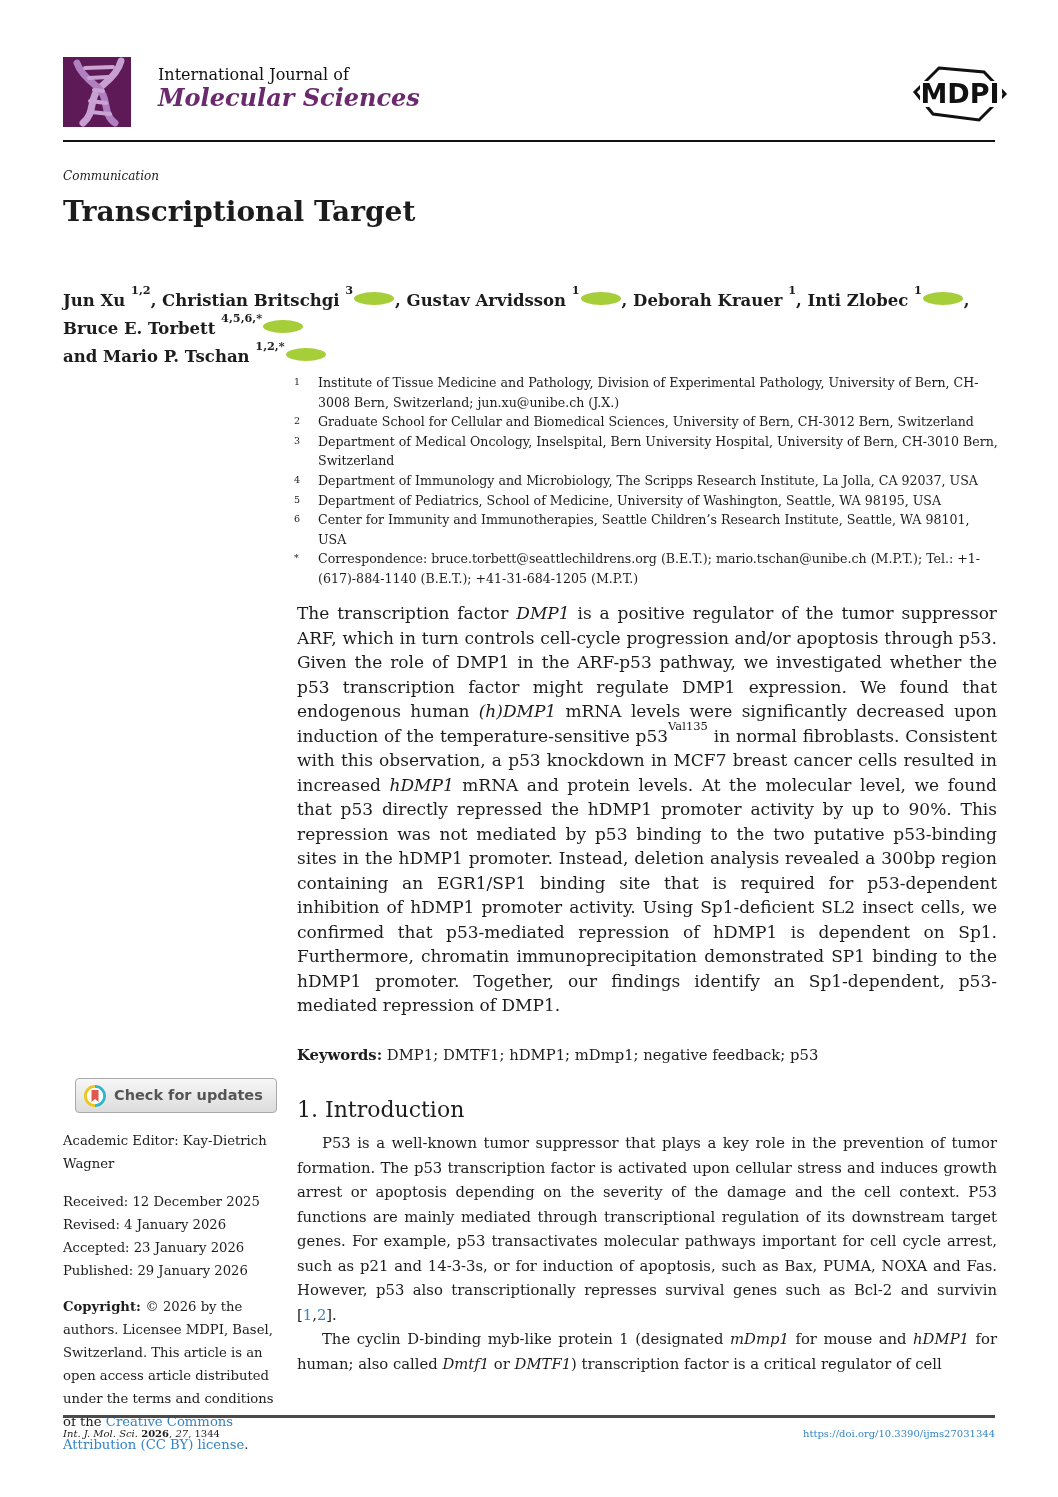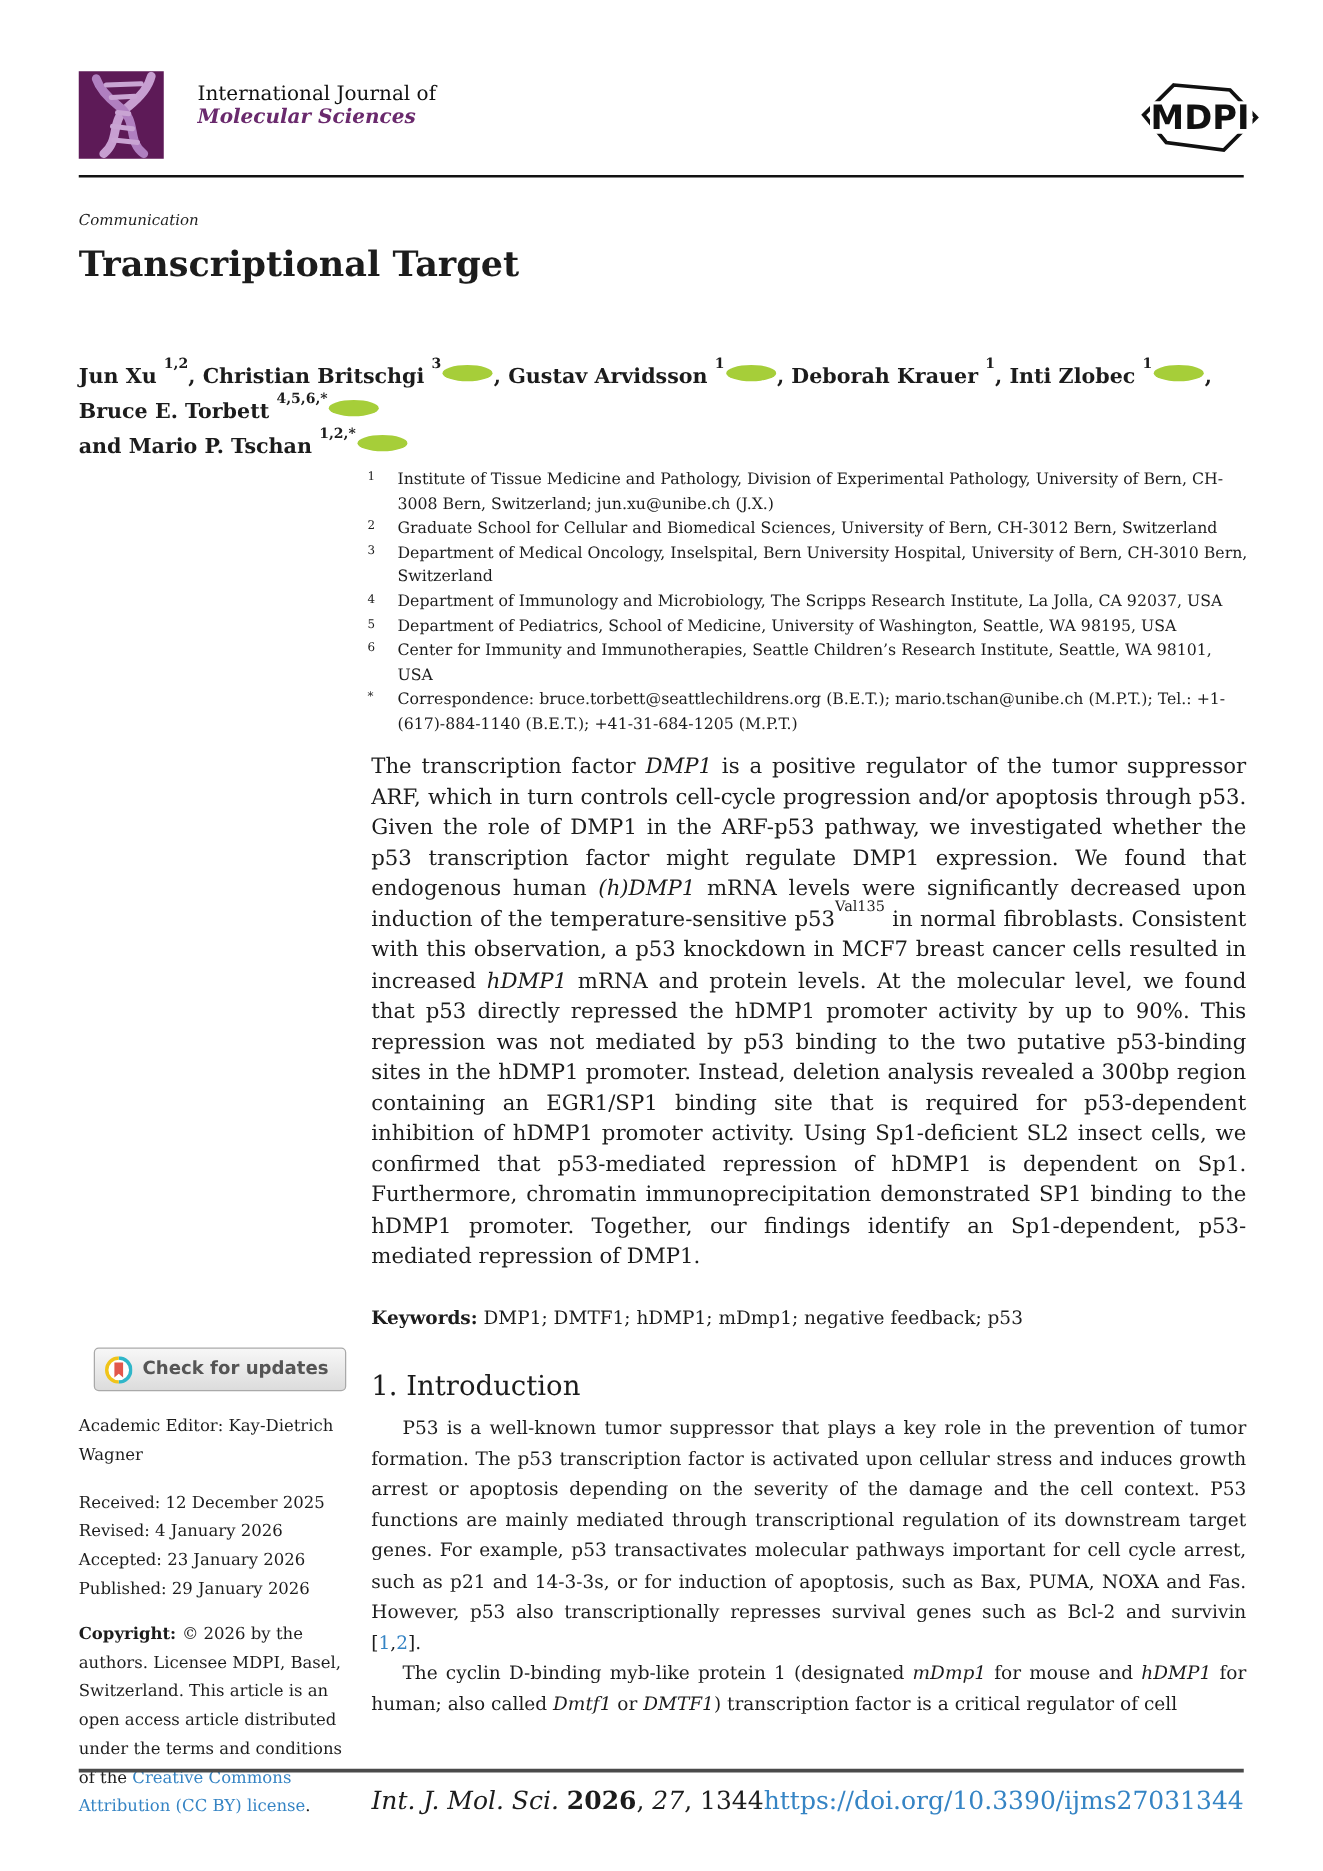--- a/index.html
+++ b/index.html
@@ -10,21 +10,21 @@
   }
   *{margin:0;padding:0;box-sizing:border-box;}
   html,body{background:#ffffff;}
   body{font-family:"DejaVu Serif","Liberation Serif",serif;color:var(--ink);}
   .page{position:relative;width:1058px;height:1497px;background:#fff;overflow:hidden;}
 
   
   .logo-box{position:absolute;left:63px;top:57px;width:68px;height:70px;background:#5d1a57;}
   .journal-name{position:absolute;left:158px;top:66px;line-height:1.15;}
   .journal-name .l1{font-size:16px;color:#111;}
-  .journal-name .l2{font-size:16px;font-weight:bold;font-style:italic;color:var(--accent);}
+  .journal-name .l2{font-size:24px;font-weight:bold;font-style:italic;color:var(--accent);}
   .mdpi-logo{position:absolute;left:912px;top:63px;}
   .header-rule{position:absolute;left:63px;top:140px;width:932px;height:2px;background:#111;}
 
   
   .article-type{position:absolute;left:63px;top:169px;font-style:italic;font-size:12px;}
   .title{position:absolute;left:63px;top:193px;width:932px;font-size:28px;font-weight:bold;line-height:38px;}
   .authors{position:absolute;left:63px;top:287px;width:940px;font-size:16.5px;font-weight:bold;line-height:28px;}
 
   
   .affiliations{position:absolute;left:290px;top:373px;width:708px;font-size:12.6px;line-height:19.6px;}
@@ -47,21 +47,21 @@
   .side-block.copyright{margin-top:13px;}
 
   
   .introduction{position:absolute;left:297px;top:1097px;width:700px;}
   .intro-heading{font-weight:normal;font-size:22px;}
   .intro-para{margin-top:9px;font-size:14.8px;line-height:24.5px;text-align:justify;text-indent:25px;}
   .intro-para + .intro-para{margin-top:0;}
 
   
   .footer-rule{position:absolute;left:63px;top:1415px;width:932px;height:3px;background:#4a4a4a;}
-  .footer-row{position:absolute;left:63px;top:1428px;width:932px;display:flex;justify-content:flex-end;font-size:20px;}
+  .footer-row{position:absolute;left:63px;top:1428px;width:932px;display:flex;justify-content:space-between;font-size:10px;}
   .footer-doi{color:var(--link);text-decoration:none;}
 
   
   .it{font-style:italic;}
   .bd{font-weight:bold;}
   .lk{color:var(--link);cursor:pointer;}
   sup{font-size:68%;line-height:0;position:relative;top:-0.45em;}
   .orcid{display:inline-block;width:13px;height:13px;border-radius:50%;background:var(--orcid);color:#fff;
     font-family:"DejaVu Sans","Liberation Sans",sans-serif;font-size:7px;font-weight:bold;text-align:center;
     line-height:13px;vertical-align:6px;margin:0 1px;cursor:pointer;font-style:normal;padding-left:40px;}

